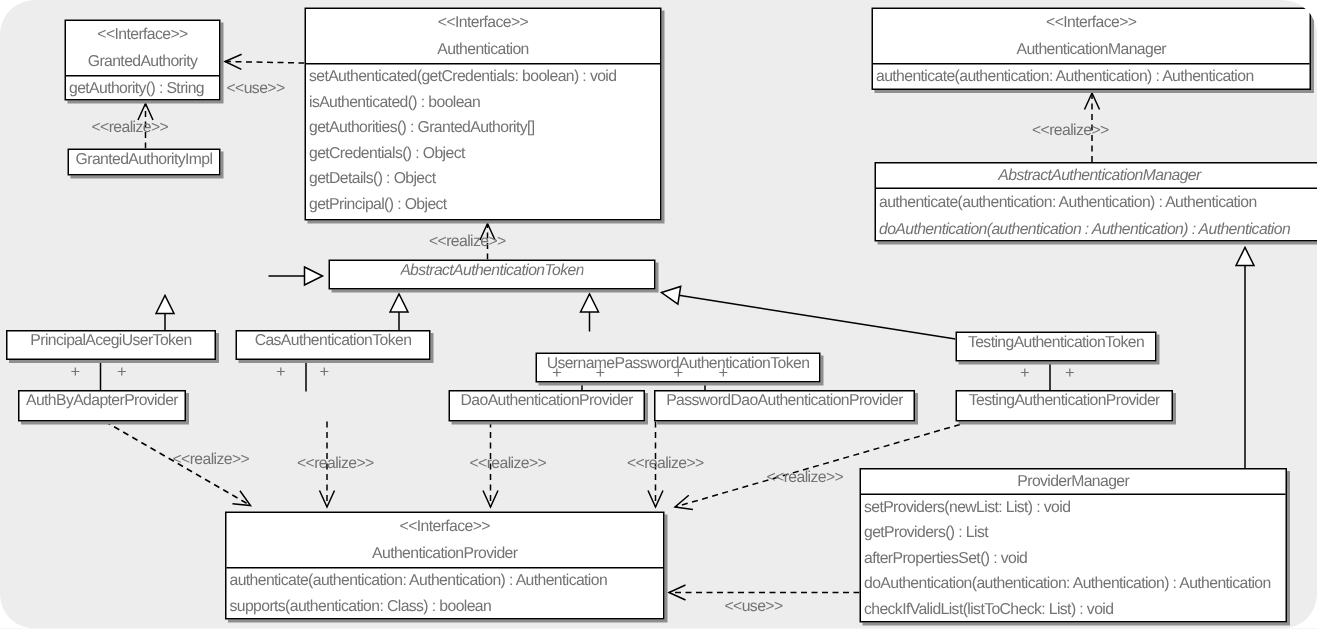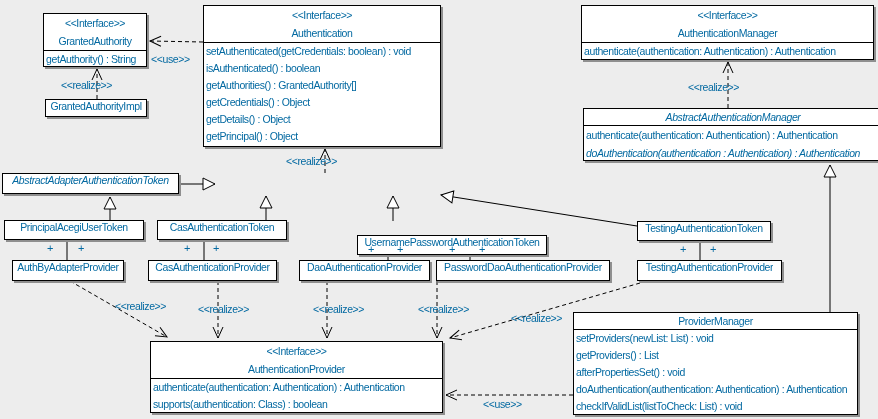--- a/index.html
+++ b/index.html
@@ -1,17 +1,17 @@
 <!DOCTYPE html>
 <html><head>
 <meta charset="utf-8">
 <style>
   html,body { margin:0; padding:0; }
   .canvas { position:relative; width:878px; height:419px; background:#ededed; overflow:hidden;
-            font-family:"Liberation Sans", sans-serif; color:#0369a1; }
+            font-family:"Liberation Sans", sans-serif; color:#737373;border-radius:23px; }
   svg.wires { position:absolute; left:0; top:0; z-index:1; }
   .box { position:absolute; z-index:2; box-sizing:border-box; background:#fff; border:1px solid #000;
          box-shadow:2px 2px 0 #8f8f8f; font-size:10.5px; letter-spacing:-0.4px; }
   .hdr { border-bottom:1px solid #000; }
   .stereo, .cname { text-align:center; line-height:18px; white-space:nowrap; overflow:hidden; }
   .hdr1 .cname { line-height:16px; }
   .nbox { display:flex; justify-content:center; }
   .nbox .cname { line-height:normal; }
   .abstract { font-style:italic; }
   .methods div { line-height:17px; height:17px; padding:0 1px 0 2px; white-space:nowrap; overflow:hidden; }
@@ -102,24 +102,24 @@
   <div class="box m18 hdr1" style="left:583px;top:108px;width:300px;height:53px">
     <div class="hdr">
       <div class="cname abstract">AbstractAuthenticationManager</div>
     </div>
     <div class="methods">
       <div>authenticate(authentication: Authentication) : Authentication</div>
       <div class="abstract">doAuthentication(authentication : Authentication) : Authentication</div>
     </div>
   </div>
 
-  <div class="box nbox" style="left:2px;top:173px;width:177px;height:21px">
-    <div class="cname abstract">AbstractAdapterAuthenticationToken</div>
+
+  <div class="box nbox" style="left:219px;top:173px;width:218px;height:20px">
+    <div class="cname abstract">AbstractAuthenticationToken</div>
   </div>
-
 
   <div class="box nbox" style="left:4px;top:220px;width:140px;height:20px">
     <div class="cname">PrincipalAcegiUserToken</div>
   </div>
 
   <div class="box nbox" style="left:157px;top:220px;width:130px;height:20px">
     <div class="cname">CasAuthenticationToken</div>
   </div>
 
   <div class="box nbox" style="left:357px;top:235px;width:190px;height:20px">
@@ -127,23 +127,20 @@
   </div>
 
   <div class="box nbox" style="left:637px;top:221px;width:134px;height:20px">
     <div class="cname">TestingAuthenticationToken</div>
   </div>
 
   <div class="box nbox" style="left:12px;top:260px;width:112px;height:21px">
     <div class="cname">AuthByAdapterProvider</div>
   </div>
 
-  <div class="box nbox" style="left:148px;top:260px;width:129px;height:21px">
-    <div class="cname">CasAuthenticationProvider</div>
-  </div>
 
   <div class="box nbox" style="left:299px;top:260px;width:131px;height:21px">
     <div class="cname">DaoAuthenticationProvider</div>
   </div>
 
   <div class="box nbox" style="left:436px;top:260px;width:174px;height:21px">
     <div class="cname">PasswordDaoAuthenticationProvider</div>
   </div>
 
   <div class="box nbox" style="left:637px;top:260px;width:145px;height:21px">

